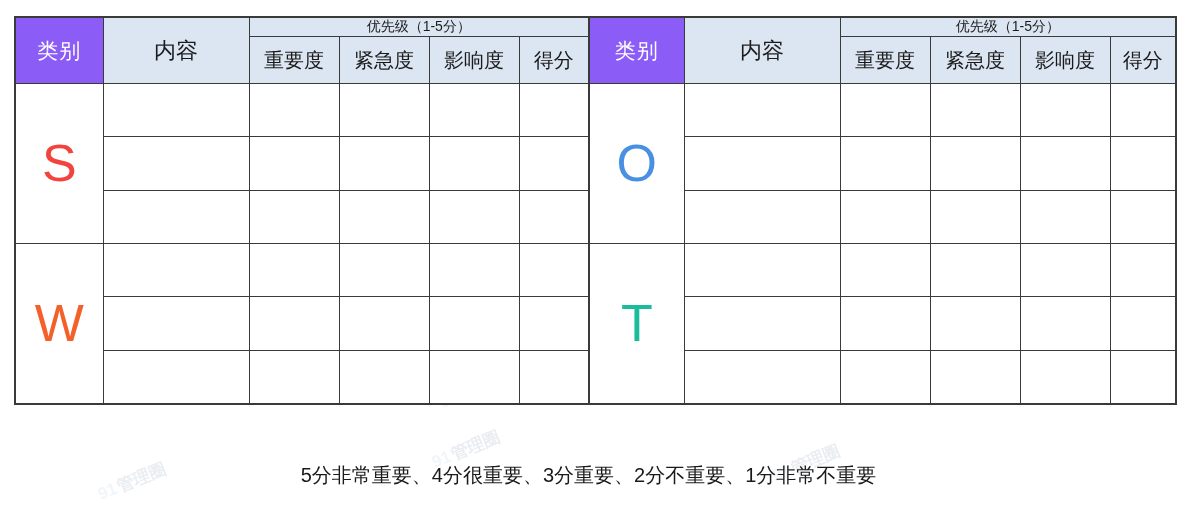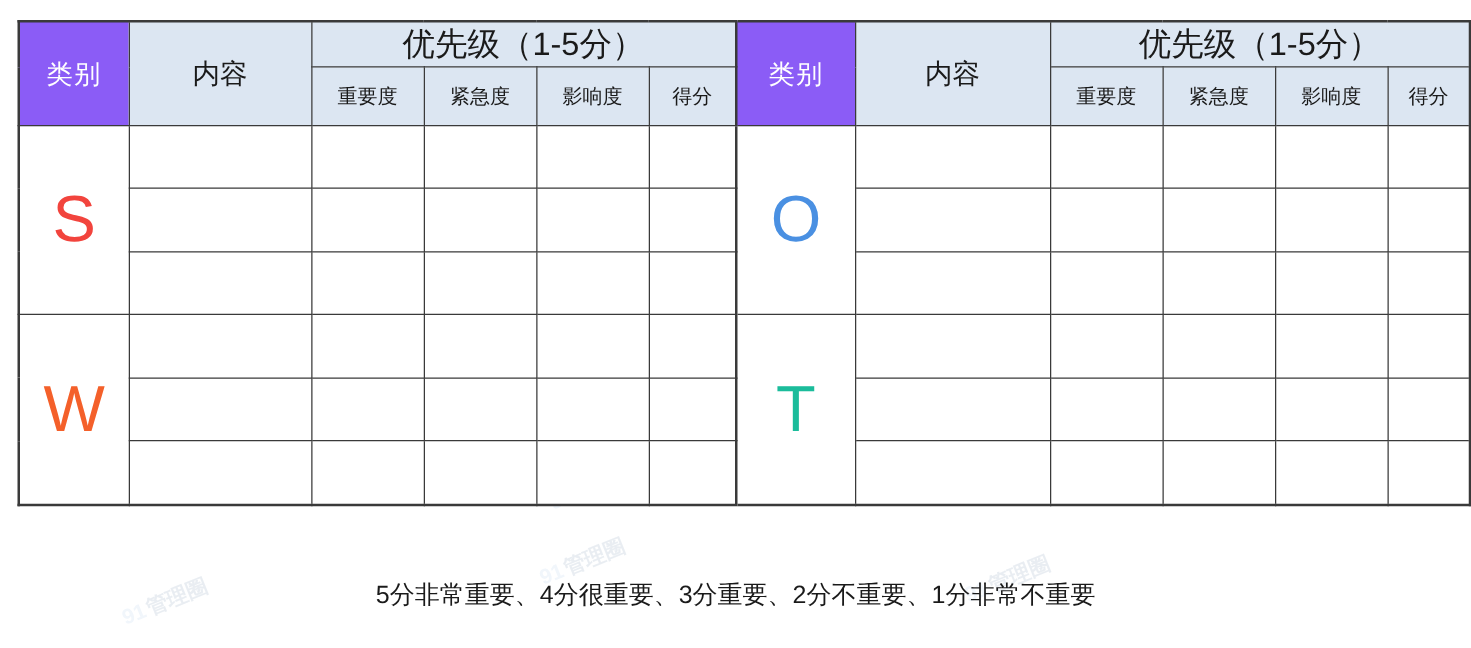--- a/index.html
+++ b/index.html
@@ -72,24 +72,24 @@
     background: #dce6f2;
     color: #1a1a1a;
     text-align: center;
     vertical-align: middle;
   }
   .hd-content {
     font-size: 22px;
     font-family: Liberation Serif, serif;
   }
   .hd-priority {
-    font-size: 26px;
+    font-size: 14px;
   }
   .hd-sub {
-    font-size: 16px;
+    font-size: 20px;
   }
 
   
   .letter-cell {
     background: #ffffff;
     text-align: center;
     vertical-align: middle;
     font-size: 52px;
     font-weight: bold;
     font-family: "Liberation Sans", "DejaVu Sans", sans-serif;

